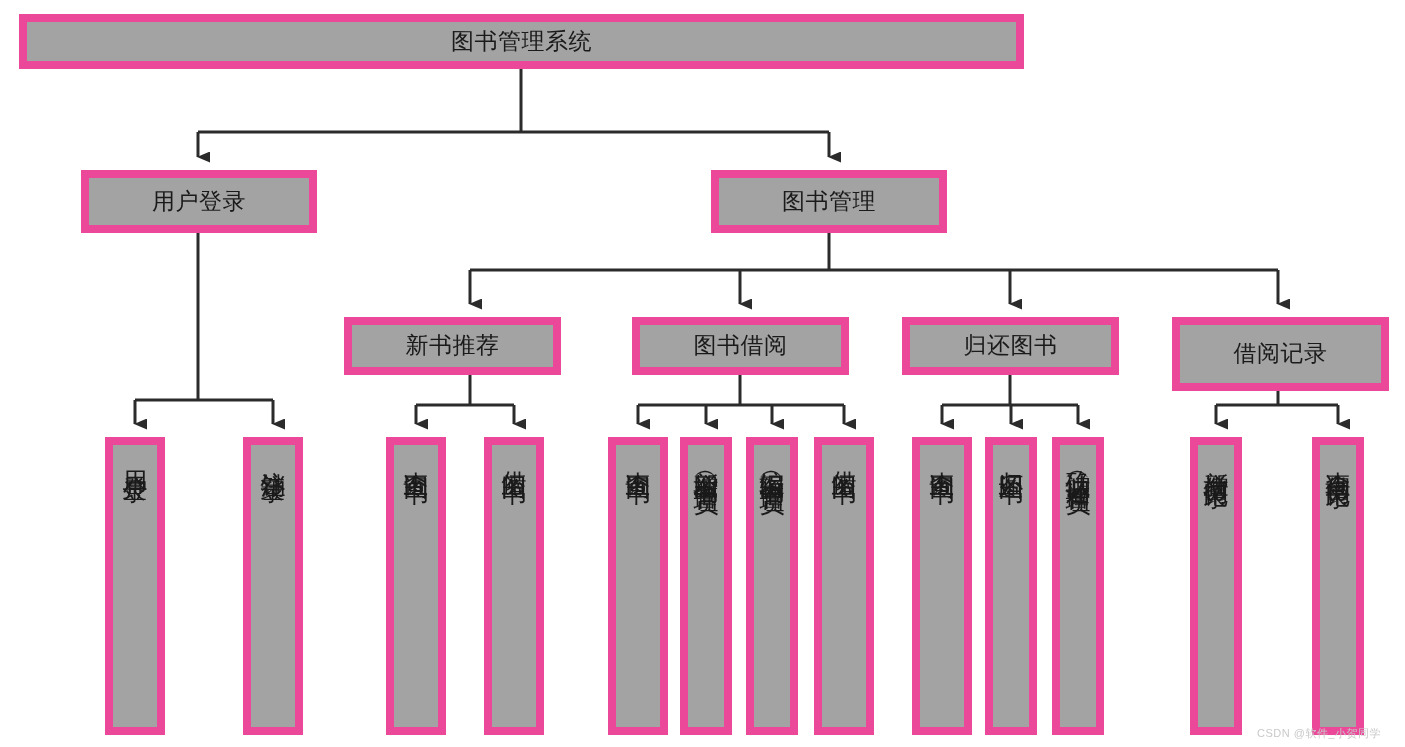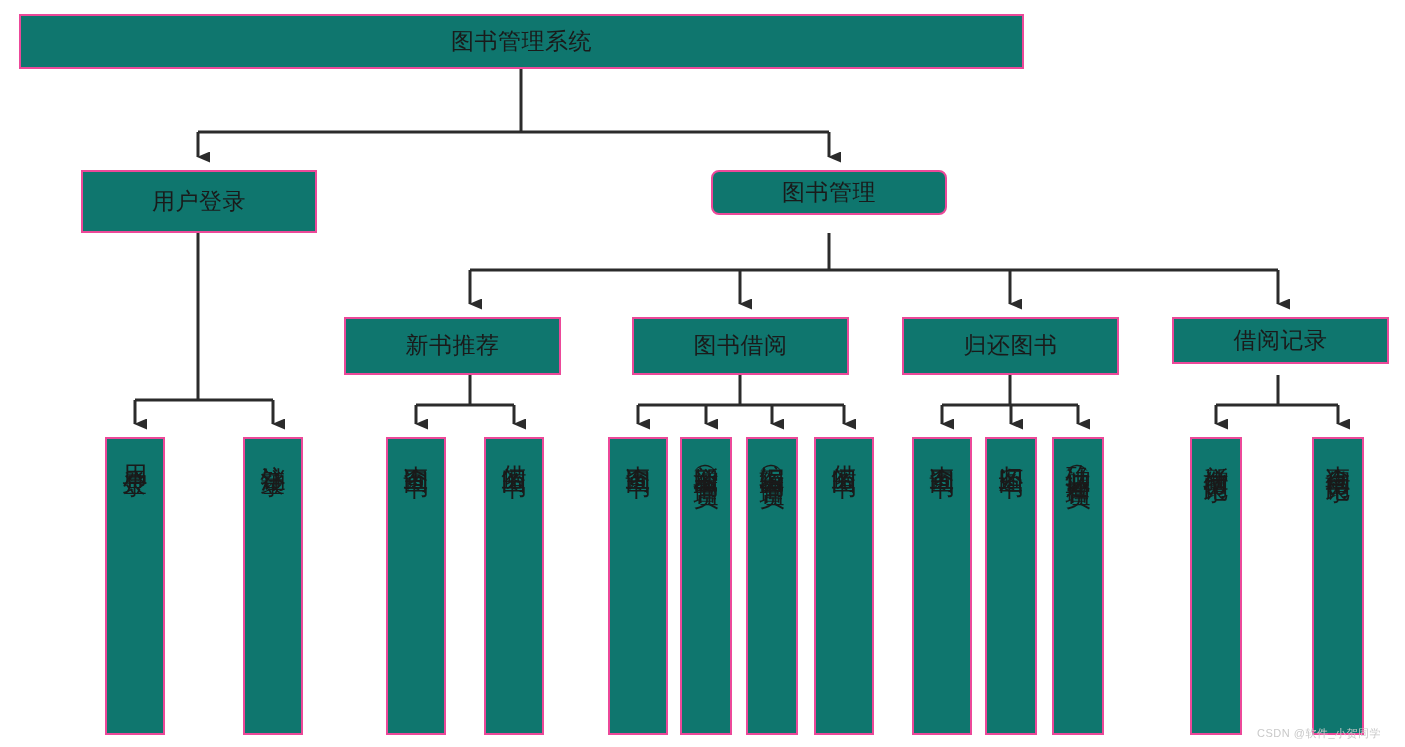--- a/index.html
+++ b/index.html
@@ -21,22 +21,22 @@
     position: absolute;
     left: 0;
     top: 0;
     width: 1405px;
     height: 747px;
     pointer-events: none;
   }
   .node {
     position: absolute;
     box-sizing: border-box;
-    background: #0f766e;
-    border: 2px solid #ec4899;
+    background: #a3a3a3;
+    border: 8px solid #ec4899;
     display: flex;
     align-items: center;
     justify-content: center;
     color: #1a1a1a;
   }
   .node .label {
     text-align: center;
     line-height: 1.18;
     letter-spacing: 0.5px;
   }
@@ -115,33 +115,33 @@
       </g>
   </svg>
 
   <div id="nodes-layer">
       <div class="node horiz" style="left: 19px; top: 14px; width: 1005px; height: 55px;">
         <span class="label">图书管理系统</span>
       </div>
       <div class="node horiz" style="left: 81px; top: 170px; width: 236px; height: 63px;">
         <span class="label">用户登录</span>
       </div>
-      <div class="node horiz" style="left: 711px; top: 170px; width: 236px; height: 45px; border-radius: 8px;">
+      <div class="node horiz" style="left: 711px; top: 170px; width: 236px; height: 63px;">
         <span class="label">图书管理</span>
       </div>
       <div class="node horiz" style="left: 344px; top: 317px; width: 217px; height: 58px;">
         <span class="label">新书推荐</span>
       </div>
       <div class="node horiz" style="left: 632px; top: 317px; width: 217px; height: 58px;">
         <span class="label">图书借阅</span>
       </div>
       <div class="node horiz" style="left: 902px; top: 317px; width: 217px; height: 58px;">
         <span class="label">归还图书</span>
       </div>
-      <div class="node horiz" style="left: 1172px; top: 317px; width: 217px; height: 47px;">
+      <div class="node horiz" style="left: 1172px; top: 317px; width: 217px; height: 74px;">
         <span class="label">借阅记录</span>
       </div>
       <div class="node vert" style="left: 105px; top: 437px; width: 60px; height: 298px;">
         <span class="label">用户登录</span>
       </div>
       <div class="node vert" style="left: 243px; top: 437px; width: 60px; height: 298px;">
         <span class="label">注销登录</span>
       </div>
       <div class="node vert" style="left: 386px; top: 437px; width: 60px; height: 298px;">
         <span class="label">查询图书</span>

